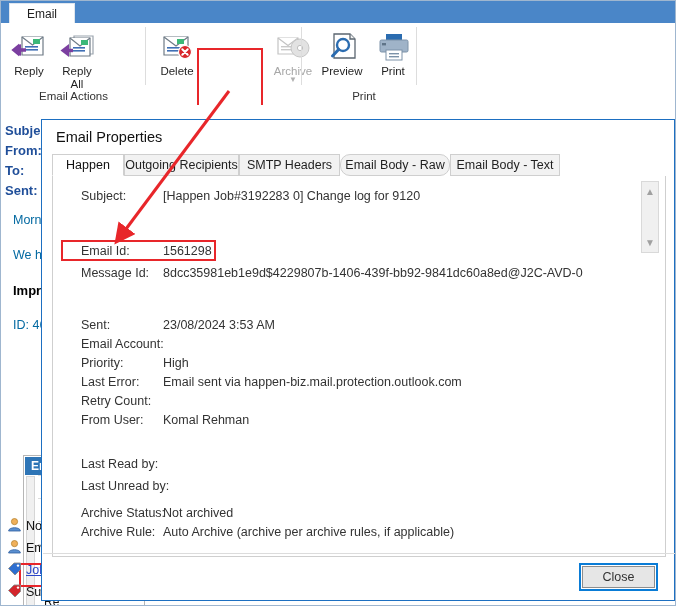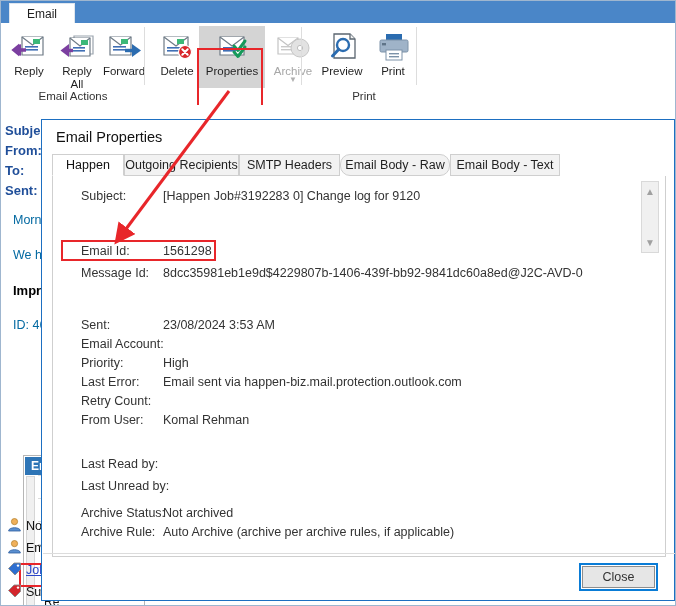--- a/index.html
+++ b/index.html
@@ -100,21 +100,21 @@
 <div id="app">
 
   <div class="ribbon-tabstrip">
     <div class="ribbon-tab">
       <span>Email</span>
     </div>
   </div>
 
   <div class="ribbon-body">
 
-    <div class="rgroup" style="left:0;width:117px;padding-left:27px;">
+    <div class="rgroup" style="left:0;width:145px;">
       <div class="rbtn" style="left:2px;">
         <span class="ico">
           <svg width="38" height="36" viewBox="0 0 38 36">
             <path d="M12 9 L33 9 L33 27 L12 27 Z" fill="#fff" stroke="#6f7b86" stroke-width="1.2"></path>
             <path d="M12 9 L22.5 17 L33 9" fill="#fff" stroke="#6f7b86" stroke-width="1.2"></path>
             <rect x="23" y="11" width="7" height="5" fill="#3cb878"></rect>
             <rect x="15" y="18" width="13" height="1.6" fill="#3f6fb5"></rect>
             <rect x="15" y="21" width="13" height="1.6" fill="#3f6fb5"></rect>
             <path d="M16 22 L6 22 M10 17 L4 22 L10 27" fill="none" stroke="#7b3fa0" stroke-width="3.4" stroke-linecap="butt"></path>
             <path d="M11 16 L2.5 22 L11 28 Z" fill="#7b3fa0"></path>
@@ -133,67 +133,40 @@
             <rect x="15" y="19" width="12" height="1.6" fill="#3f6fb5"></rect>
             <rect x="15" y="22" width="12" height="1.6" fill="#3f6fb5"></rect>
             <path d="M15 22.5 L6 22.5" stroke="#7b3fa0" stroke-width="3.4"></path>
             <path d="M11 16 L2.5 22.5 L11 29 Z" fill="#7b3fa0"></path>
           </svg>
         </span>
         <span class="lbl">Reply</span>
         <span class="lbl">All</span>
       </div>
 
-      <div class="rbtn" style="left:95px;width:56px;">
-        <span class="ico">
-          <svg width="38" height="36" viewBox="0 0 38 36">
-            <path d="M5 9 L26 9 L26 27 L5 27 Z" fill="#fff" stroke="#6f7b86" stroke-width="1.2"></path>
-            <path d="M5 9 L15.5 17 L26 9" fill="#fff" stroke="#6f7b86" stroke-width="1.2"></path>
-            <rect x="16" y="11" width="7" height="5" fill="#3cb878"></rect>
-            <rect x="8" y="18" width="13" height="1.6" fill="#3f6fb5"></rect>
-            <rect x="8" y="21" width="13" height="1.6" fill="#3f6fb5"></rect>
-            <path d="M20 22.5 L30 22.5" stroke="#2b6cb0" stroke-width="3.4"></path>
-            <path d="M27 16 L36 22.5 L27 29 Z" fill="#2b6cb0"></path>
-          </svg>
-        </span>
-        <span class="lbl">Forward</span>
-      </div>
       <div class="rgroup-label">Email Actions</div>
       <div class="sep"></div>
     </div>
 
     <div class="rgroup" style="left:146px;width:155px;">
       <div class="rbtn" style="left:4px;">
         <span class="ico">
           <svg width="38" height="36" viewBox="0 0 38 36">
             <path d="M6 9 L30 9 L30 27 L6 27 Z" fill="#fff" stroke="#6f7b86" stroke-width="1.2"></path>
             <path d="M6 9 L18 18 L30 9" fill="#fff" stroke="#6f7b86" stroke-width="1.2"></path>
             <rect x="19" y="11" width="7" height="5" fill="#3cb878"></rect>
             <rect x="9" y="19" width="14" height="1.6" fill="#3f6fb5"></rect>
             <rect x="9" y="22" width="14" height="1.6" fill="#3f6fb5"></rect>
             <circle cx="27" cy="24" r="6.5" fill="#d8262a" stroke="#fff" stroke-width="1.2"></circle>
             <path d="M24.3 21.3 L29.7 26.7 M29.7 21.3 L24.3 26.7" stroke="#fff" stroke-width="2" stroke-linecap="round"></path>
           </svg>
         </span>
         <span class="lbl">Delete</span>
       </div>
 
-      <div class="rbtn selected" style="left:52px;width:66px;">
-        <span class="ico">
-          <svg width="38" height="36" viewBox="0 0 38 36">
-            <path d="M7 9 L31 9 L31 27 L7 27 Z" fill="#fff" stroke="#6f7b86" stroke-width="1.2"></path>
-            <path d="M7 9 L19 18 L31 9" fill="#fff" stroke="#6f7b86" stroke-width="1.2"></path>
-            <rect x="10" y="19" width="13" height="1.6" fill="#3f6fb5"></rect>
-            <rect x="10" y="22" width="13" height="1.6" fill="#3f6fb5"></rect>
-            <path d="M21 18 L25 22.5 L32 13" fill="none" stroke="#159a5a" stroke-width="3" stroke-linecap="round" stroke-linejoin="round"></path>
-            <path d="M21 24 L25 28.5 L32 19" fill="none" stroke="#159a5a" stroke-width="3" stroke-linecap="round" stroke-linejoin="round"></path>
-          </svg>
-        </span>
-        <span class="lbl">Properties</span>
-      </div>
 
       <div class="rbtn disabled" style="left:120px;">
         <span class="ico">
           <svg width="38" height="36" viewBox="0 0 38 36">
             <path d="M4 10 L24 10 L24 26 L4 26 Z" fill="#fff" stroke="#c3c3c3" stroke-width="1.2"></path>
             <path d="M4 10 L14 17.5 L24 10" fill="#fff" stroke="#c3c3c3" stroke-width="1.2"></path>
             <rect x="7" y="18" width="11" height="1.4" fill="#c9c9c9"></rect>
             <rect x="7" y="21" width="11" height="1.4" fill="#c9c9c9"></rect>
             <circle cx="26" cy="20" r="9" fill="#e2e2e2" stroke="#c6c6c6" stroke-width="1"></circle>
             <circle cx="26" cy="20" r="2.6" fill="#fff" stroke="#bdbdbd" stroke-width="1"></circle>

